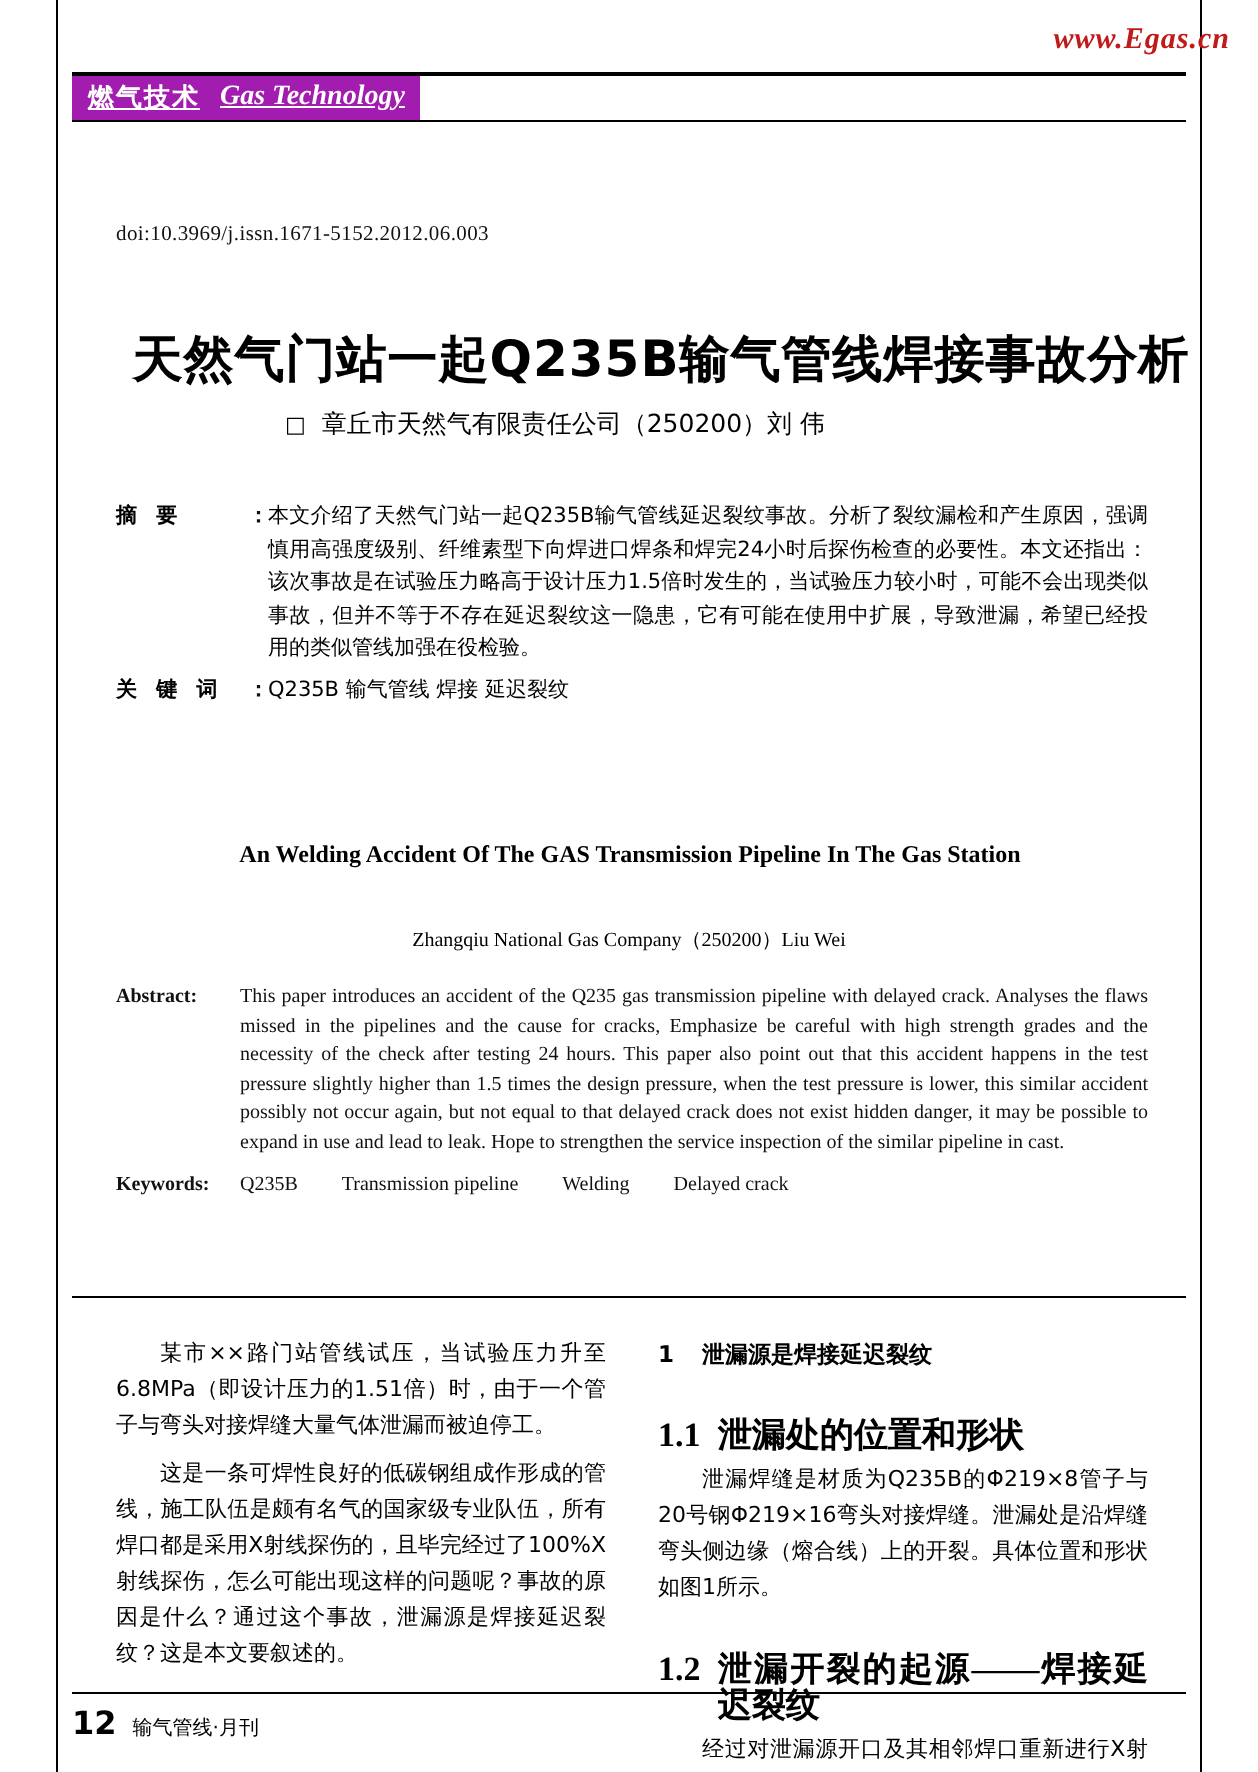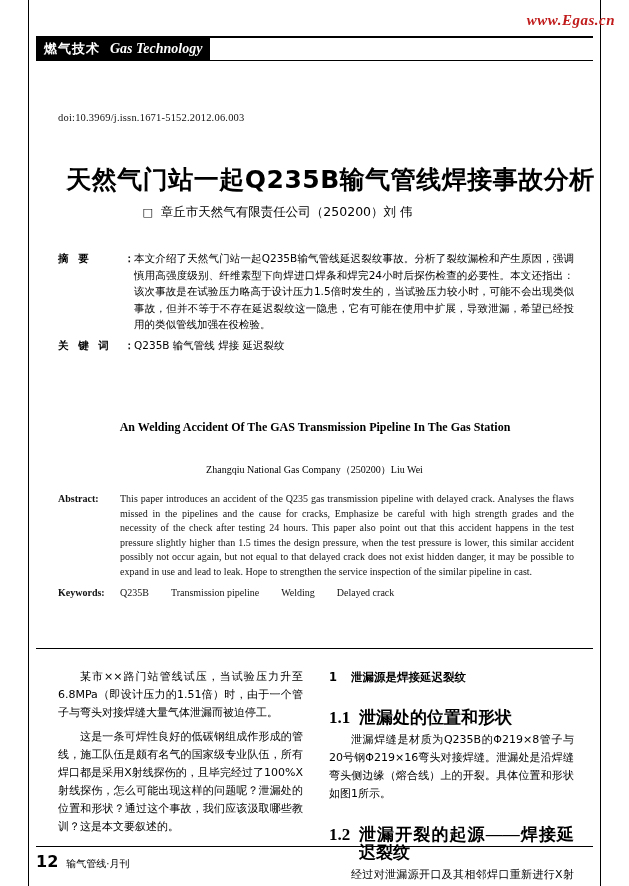--- a/index.html
+++ b/index.html
@@ -43,26 +43,27 @@
   }
   .header-rule-bottom {
     position:absolute;
     left:0; top:24px; width:557px; height:1px;
     background:#000;
   }
   .header-box {
     position:absolute;
     left:0; top:2px;
     height:22px;
-    background:#000000;
+    background:#a21caf;
     color:#fff;
     display:flex;
     align-items:center;
     padding:0 8px;
     box-sizing:border-box;
+    text-decoration:underline;
   }
   .header-cn {
     font-family:"DejaVu Sans", sans-serif;
     font-size:13px;
     font-weight:bold;
     letter-spacing:1px;
   }
   .header-en {
     font-family:"Liberation Serif", serif;
     font-style:italic;
@@ -333,21 +334,21 @@
         <span>Q235B</span><span>Transmission pipeline</span><span>Welding</span><span>Delayed crack</span>
       </div>
     </div>
   </div>
 
   <div class="body-rule"></div>
 
   <div class="cols">
     <div class="col">
       <p>某市××路门站管线试压，当试验压力升至6.8MPa（即设计压力的1.51倍）时，由于一个管子与弯头对接焊缝大量气体泄漏而被迫停工。</p>
-      <p>这是一条可焊性良好的低碳钢组成作形成的管线，施工队伍是颇有名气的国家级专业队伍，所有焊口都是采用X射线探伤的，且毕完经过了100%X射线探伤，怎么可能出现这样的问题呢？泄漏处的位置和形状？通过这个事故，我们应该汲取哪些教训？这是本文要叙述的。</p>
+      <p>这是一条可焊性良好的低碳钢组成作形成的管线，施工队伍是颇有名气的国家级专业队伍，所有焊口都是采用X射线探伤的，且毕完经过了100%X射线探伤，怎么可能出现这样的问题呢？事故的原因是什么？通过这个事故，泄漏源是焊接延迟裂纹？这是本文要叙述的。</p>
     </div>
     <div class="col">
       <div class="sec-h1">
         <span class="num">1</span>
         <span>泄漏源是焊接延迟裂纹</span>
       </div>
       <div class="sec-h2">
         <span class="num">1.1</span>
         <span>泄漏处的位置和形状</span>
       </div>

